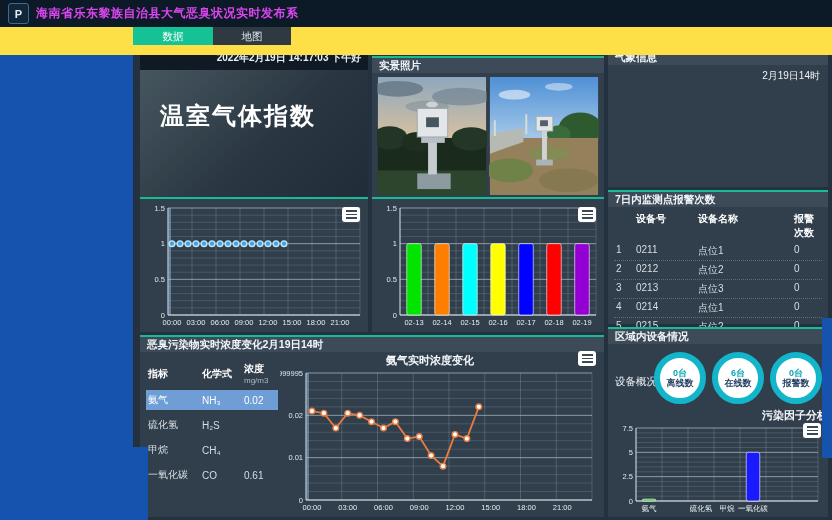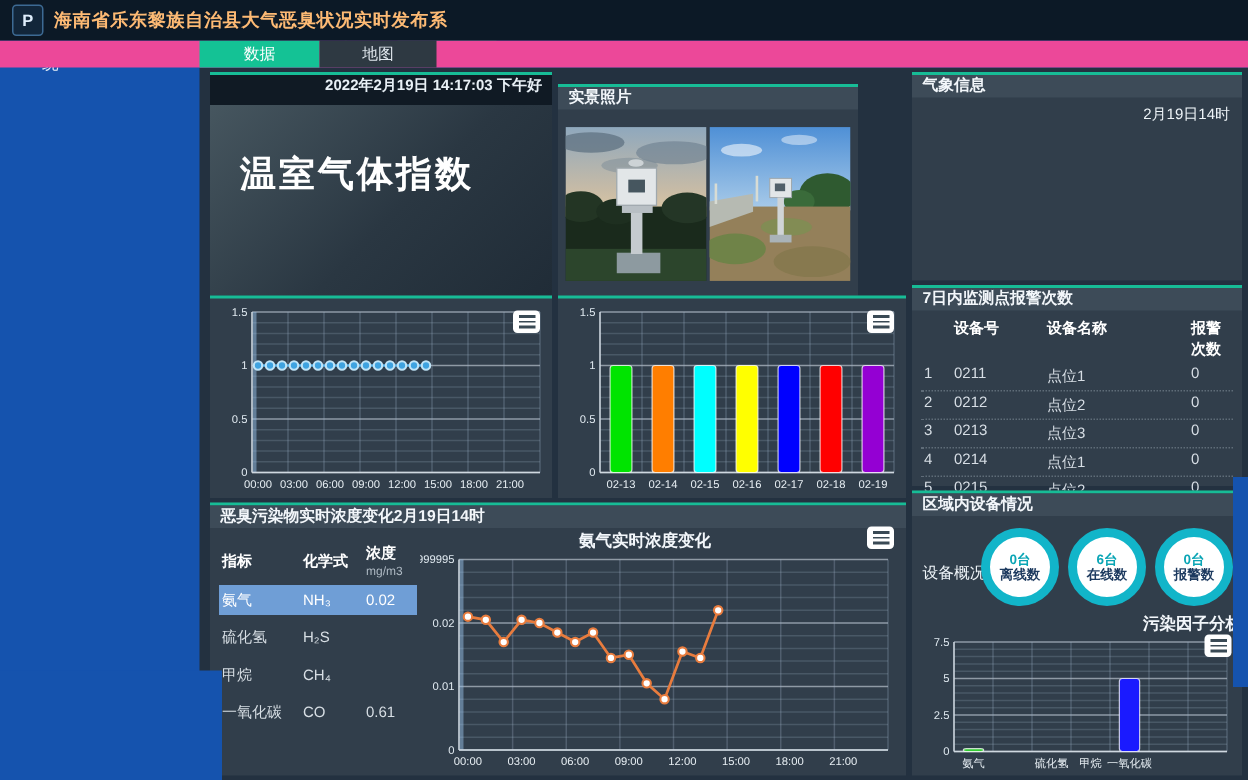--- a/index.html
+++ b/index.html
@@ -3,46 +3,46 @@
 <meta charset="utf-8">
 <style>
   html,body{margin:0;padding:0;}
   body{width:832px;height:520px;position:relative;overflow:hidden;
        font-family:"Liberation Sans","DejaVu Sans",sans-serif;background:#1553ae;}
   .abs{position:absolute;}
   
   .header{left:0;top:0;width:832px;height:27px;background:#0c1926;display:flex;align-items:center;z-index:20;}
   .logo{width:19px;height:19px;margin-left:8px;background:#12263a;border:1px solid #3d6a93;border-radius:3px;
         color:#dfeefc;font-weight:bold;font-size:11px;display:flex;align-items:center;justify-content:center;}
-  .app-title{color:#fdba74;font-size:12px;font-weight:bold;margin-left:7px;letter-spacing:.5px;}
+  .app-title{color:#d946ef;font-size:12px;font-weight:bold;margin-left:7px;letter-spacing:.5px;}
   .hdr-curve{left:228px;top:0;width:70px;height:27px;}
   .nav{position:absolute;left:265px;top:0;height:27px;display:flex;align-items:center;}
   .nav-item{color:#cfd9e2;font-size:11px;padding:0 16px;height:27px;line-height:27px;cursor:pointer;}
   .nav-item.active{background:#14c295;color:#fff;padding:0 22px;}
   .nav-sep{color:#3d4e5e;font-size:10px;}
   
-  .tabrow{left:0;top:27px;width:832px;height:18px;background:#ec4899;z-index:15;text-decoration:underline;}
+  .tabrow{left:0;top:27px;width:832px;height:28px;background:#fde047;z-index:15;text-decoration:underline;}
   .side-label{position:absolute;left:28px;top:3px;color:#e8f0f8;font-size:11px;}
   .tab{position:absolute;top:0;height:18px;line-height:18px;text-align:center;font-size:10.5px;color:#fff;cursor:pointer;}
   .tab-data{left:133px;width:80px;background:#14c295;}
   .tab-map{left:213px;width:78px;background:#2e3942;color:#dfe6ec;}
   .sidebar{left:0;top:45px;width:133px;height:475px;background:#1553ae;z-index:5;}
   .content-bg{left:133px;top:45px;width:699px;height:475px;background:#233140;z-index:6;}
   
   .panel{position:absolute;background:#313e4b;border-top:2px solid #17b c;z-index:10;}
   .panel{border-top:2px solid #17bc96;}
   .phead{height:15px;line-height:15px;background:#3d4b58;color:#f2f6fa;font-size:10.5px;font-weight:bold;padding-left:7px;}
   
   .p1{left:140px;top:48px;width:228px;height:145px;}
   .greet-date{height:20px;line-height:16px;background:#101a24;color:#e8f0f6;font-size:10px;font-weight:bold;
               text-align:center;padding-left:70px;}
   .greet-body{height:127px;background:linear-gradient(135deg,#46565f 0%,#2a3742 55%,#202c37 100%);}
   .greet-title{color:#fff;font-size:24px;font-weight:bold;letter-spacing:2px;padding:30px 0 0 20px;}
   
-  .p2{left:372px;top:56px;width:200px;height:145px;}
+  .p2{left:372px;top:56px;width:232px;height:145px;}
   .photo-row{display:flex;gap:2px;padding:4px 5px;}
   .photo{width:110px;height:118px;}
   
   .p3{left:608px;top:48px;width:220px;height:137px;}
   .weather-date{color:#eef4f8;font-size:10px;text-align:right;padding:4px 8px 0 0;}
   
   .p4{left:608px;top:190px;width:220px;height:132px;}
   .atable{padding:3px 6px;font-size:10px;color:#d7dee5;}
   .atr{display:grid;grid-template-columns:20px 62px 96px 1fr;padding:2px 2px;border-bottom:1px dotted #5f6c78;}
   .atr.ahead{border-bottom:none;color:#fff;font-weight:bold;}

